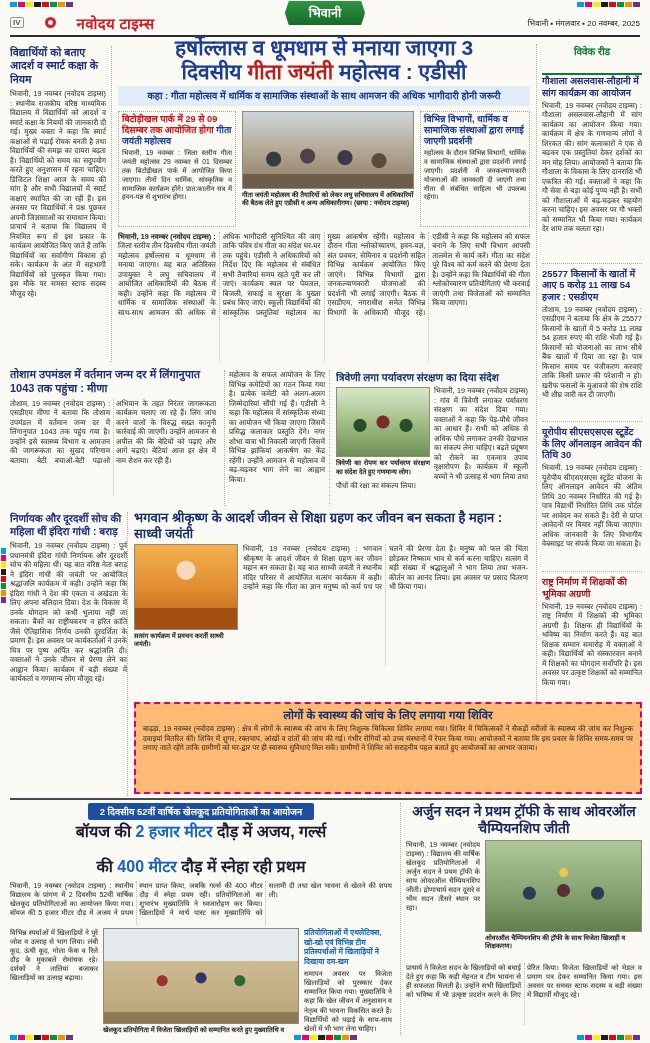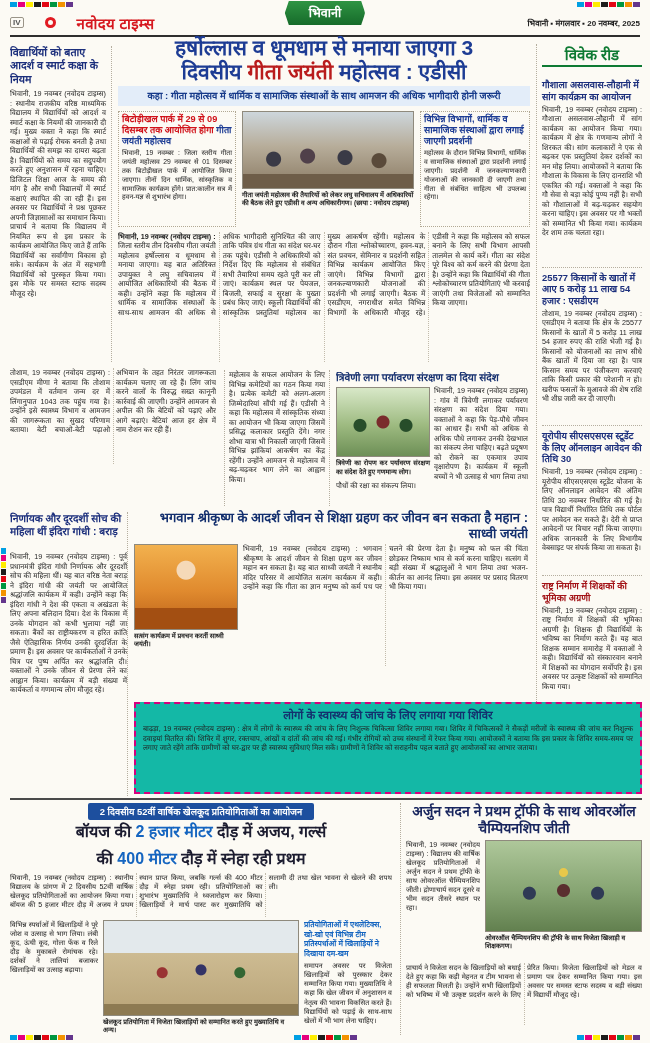--- a/index.html
+++ b/index.html
@@ -14,21 +14,21 @@
   .cluster .sq{display:block;width:7px;height:5px}
   .cluster.vert{flex-direction:column}
   .cluster.vert .sq{width:5px;height:6px}
   
   .header{top:10px;left:10px;right:10px;height:27px;display:flex;align-items:center;justify-content:space-between;border-bottom:2px solid #2e2e2e}
   .hleft{display:flex;align-items:center;gap:21px}
   .pagemark{font-size:8px;font-weight:bold;color:#555;border:1px solid #9a9488;padding:0 2px;border-radius:2px}
   .logo-ring{width:11px;height:11px;border:3px solid #e11b22;border-radius:50%}
   .masthead{font-size:15px;font-weight:800;color:#d6181f;letter-spacing:.3px}
   .ribbon{position:absolute;left:50%;top:1px;transform:translateX(-50%);background:linear-gradient(#2f9443,#166b2a);color:#fff;font-weight:bold;font-size:12.5px;padding:3px 24px 4px;clip-path:polygon(5% 0,95% 0,100% 50%,95% 100%,5% 100%,0 50%)}
-  .dateline{font-size:8px;color:#1a1a1a;font-weight:bold}
+  .dateline{font-size:8px;color:#1a1a1a;font-weight:normal}
   
   .b{font-size:7.2px;line-height:1.32;color:#1f1f1f}
   .cap{font-size:6.6px;font-weight:bold;line-height:1.25;color:#222;margin-top:2px}
   .dl{font-weight:bold}
   .dotR{border-right:1px dotted #b5ae9f}
   .dotL{border-left:1px dotted #b5ae9f}
   
   #left-article{left:10px;top:46px;width:102px;height:316px;padding-right:5px}
   #left-article h2{font-size:10.8px;line-height:1.25;color:#1c2f7c;margin-bottom:3px}
   
@@ -62,37 +62,37 @@
   #triveni h2{font-size:10.4px;color:#16306f;line-height:1.2;margin-bottom:2px}
   .t-photo{float:left;width:94px;margin:1px 4px 1px 0}
   .ph-plant{height:70px;background:linear-gradient(180deg,#d8e8c8 0%,#9dba80 55%,#6d8f56 100%);position:relative}
   .ph-plant:before{content:"";position:absolute;inset:0;background:
     radial-gradient(circle at 25% 55%, #274d2a 6px, transparent 7px),
     radial-gradient(circle at 50% 50%, #7a2c2c 6px, transparent 7px),
     radial-gradient(circle at 75% 55%, #274d2a 6px, transparent 7px)}
   
   #right-col{left:536px;top:44px;width:106px;height:658px;padding-left:5px}
   .sec{border-bottom:1px dotted #b5ae9f;padding-bottom:4px;margin-bottom:4px}
-  .kicker-green{color:#0e7a33;font-weight:800;font-size:15px;text-align:center;border-bottom:2px solid #0e7a33;padding-bottom:1px;margin-bottom:12px}
+  .kicker-green{color:#0e7a33;font-weight:800;font-size:10px;text-align:center;border-bottom:2px solid #0e7a33;padding-bottom:15px;margin-bottom:0}
   .rc-h{font-size:9.4px;font-weight:bold;color:#1c2f7c;line-height:1.25;margin-bottom:2px}
   .rc-h.red{color:#a31317}
   
   #indira{left:10px;top:512px;width:118px;height:284px}
-  #indira h2{font-size:10.4px;color:#1c2f7c;line-height:1.25;margin-bottom:14px}
+  #indira h2{font-size:10.4px;color:#1c2f7c;line-height:1.25;margin-bottom:3px}
   #sadhvi{left:134px;top:510px;width:394px;height:188px}
-  #sadhvi h2{font-size:13px;color:#132f6e;text-align:right;line-height:1.2;margin-bottom:3px}
+  #sadhvi h2{font-size:13px;color:#132f6e;text-align:left;line-height:1.2;margin-bottom:3px}
   .s-row{display:flex;gap:5px}
   .s-photo{width:104px}
   .ph-sadhvi{height:86px;background:linear-gradient(180deg,#f2b14e 0%,#e08a2e 55%,#b95f18 100%);position:relative}
   .ph-sadhvi:before{content:"";position:absolute;inset:0;background:
     radial-gradient(circle at 50% 30%, #f5d9b8 9px, transparent 10px),
     linear-gradient(0deg, #a34f12 25%, transparent 25%)}
   .s-body{flex:1;column-count:2;column-gap:7px;column-rule:1px dotted #c2bbab;height:122px;overflow:hidden}
   
-  #health{left:134px;top:702px;width:508px;height:92px;border:2px dashed #d6007e;background:#14b8a6;padding:3px 7px}
+  #health{left:134px;top:702px;width:508px;height:92px;border:2px dashed #d6007e;background:#fdba74;padding:3px 7px}
   #health h2{font-size:11.4px;color:#13306e;text-align:center;margin-bottom:2px}
   
   .sports-rule{left:10px;right:8px;top:798px;border-top:2px solid #4a4a4a;height:0}
   #sports-left{left:10px;top:803px;width:382px;height:232px}
   .sp-kicker{width:fit-content;margin:0 auto;background:#1d4f9e;color:#fff;font-size:9.4px;font-weight:bold;padding:2px 12px;border-radius:2px}
   .sp-h1{font-size:16px;font-weight:800;text-align:center;color:#1c1c30;line-height:1.18;margin-top:3px}
   .sp-h1 .blu{color:#1565c0}
   .sp-top{margin-top:4px;column-count:3;column-gap:6px;column-rule:1px dotted #c2bbab;font-size:7px;line-height:1.3;text-align:justify;height:44px;overflow:hidden}
   .sp-row{display:flex;gap:5px;margin-top:3px;height:130px}
   .sp-colL{width:88px;font-size:7px;line-height:1.3;text-align:justify;overflow:hidden}
@@ -200,20 +200,21 @@
         <div class="boxB-h">विभिन्न विभागों, धार्मिक व सामाजिक संस्थाओं द्वारा लगाई जाएगी प्रदर्शनी</div>
         <div class="boxbody">महोत्सव के दौरान विभिन्न विभागों, धार्मिक व सामाजिक संस्थाओं द्वारा प्रदर्शनी लगाई जाएगी। प्रदर्शनी में जनकल्याणकारी योजनाओं की जानकारी दी जाएगी तथा गीता से संबंधित साहित्य भी उपलब्ध रहेगा।</div>
       </div>
     </div>
     <div class="lead-body"><span class="dl">भिवानी, 19 नवम्बर (नवोदय टाइम्स) :</span> <span>जिला स्तरीय तीन दिवसीय गीता जयंती महोत्सव हर्षोल्लास व धूमधाम से मनाया जाएगा। यह बात अतिरिक्त उपायुक्त ने लघु सचिवालय में आयोजित अधिकारियों की बैठक में कही। उन्होंने कहा कि महोत्सव में धार्मिक व सामाजिक संस्थाओं के साथ-साथ आमजन की अधिक से अधिक भागीदारी सुनिश्चित की जाए ताकि पवित्र ग्रंथ गीता का संदेश घर-घर तक पहुंचे। एडीसी ने अधिकारियों को निर्देश दिए कि महोत्सव से संबंधित सभी तैयारियां समय रहते पूरी कर ली जाएं। कार्यक्रम स्थल पर पेयजल, बिजली, सफाई व सुरक्षा के पुख्ता प्रबंध किए जाएं। स्कूली विद्यार्थियों की सांस्कृतिक प्रस्तुतियां महोत्सव का मुख्य आकर्षण रहेंगी। महोत्सव के दौरान गीता श्लोकोच्चारण, हवन-यज्ञ, संत प्रवचन, सेमिनार व प्रदर्शनी सहित विभिन्न कार्यक्रम आयोजित किए जाएंगे। विभिन्न विभागों द्वारा जनकल्याणकारी योजनाओं की प्रदर्शनी भी लगाई जाएगी। बैठक में एसडीएम, नगराधीश समेत विभिन्न विभागों के अधिकारी मौजूद रहे। एडीसी ने कहा कि महोत्सव को सफल बनाने के लिए सभी विभाग आपसी तालमेल से कार्य करें। गीता का संदेश पूरे विश्व को कर्म करने की प्रेरणा देता है। उन्होंने कहा कि विद्यार्थियों की गीता श्लोकोच्चारण प्रतियोगिताएं भी करवाई जाएंगी तथा विजेताओं को सम्मानित किया जाएगा।</span></div>
   </div>
 
   <div id="lead-more" class="abs dotL dotR clip b jt">महोत्सव के सफल आयोजन के लिए विभिन्न कमेटियों का गठन किया गया है। प्रत्येक कमेटी को अलग-अलग जिम्मेदारियां सौंपी गई हैं। एडीसी ने कहा कि महोत्सव में सांस्कृतिक संध्या का आयोजन भी किया जाएगा जिसमें प्रसिद्ध कलाकार प्रस्तुति देंगे। नगर शोभा यात्रा भी निकाली जाएगी जिसमें विभिन्न झांकियां आकर्षण का केंद्र रहेंगी। उन्होंने आमजन से महोत्सव में बढ़-चढ़कर भाग लेने का आह्वान किया।</div>
 
   <div id="tosham" class="abs clip">
+    <h2>तोशाम उपमंडल में वर्तमान जन्म दर में लिंगानुपात 1043 तक पहुंचा : मीणा</h2>
     <div class="b jt cols2" style="height:96px;overflow:hidden">तोशाम, 19 नवम्बर (नवोदय टाइम्स) : एसडीएम मीणा ने बताया कि तोशाम उपमंडल में वर्तमान जन्म दर में लिंगानुपात 1043 तक पहुंच गया है। उन्होंने इसे स्वास्थ्य विभाग व आमजन की जागरूकता का सुखद परिणाम बताया। बेटी बचाओ-बेटी पढ़ाओ अभियान के तहत निरंतर जागरूकता कार्यक्रम चलाए जा रहे हैं। लिंग जांच करने वालों के विरुद्ध सख्त कानूनी कार्रवाई की जाएगी। उन्होंने आमजन से अपील की कि बेटियों को पढ़ाएं और आगे बढ़ाएं। बेटियां आज हर क्षेत्र में नाम रोशन कर रही हैं।</div>
   </div>
 
   <div id="triveni" class="abs clip">
     <h2>त्रिवेणी लगा पर्यावरण संरक्षण का दिया संदेश</h2>
     <div class="b jt">
       <span class="t-photo">
         <span class="photo ph-plant" style="display:block"></span>
         <span class="cap" style="display:block">त्रिवेणी का रोपण कर पर्यावरण संरक्षण का संदेश देते हुए गणमान्य लोग।</span>
       </span>
@@ -260,21 +261,21 @@
   <div id="health" class="abs clip">
     <h2>लोगों के स्वास्थ्य की जांच के लिए लगाया गया शिविर</h2>
     <div class="b jt">बाढ़ड़ा, 19 नवम्बर (नवोदय टाइम्स) : क्षेत्र में लोगों के स्वास्थ्य की जांच के लिए निशुल्क चिकित्सा शिविर लगाया गया। शिविर में चिकित्सकों ने सैकड़ों मरीजों के स्वास्थ्य की जांच कर निशुल्क दवाइयां वितरित कीं। शिविर में शुगर, रक्तचाप, आंखों व दांतों की जांच की गई। गंभीर रोगियों को उच्च संस्थानों में रेफर किया गया। आयोजकों ने बताया कि इस प्रकार के शिविर समय-समय पर लगाए जाते रहेंगे ताकि ग्रामीणों को घर-द्वार पर ही स्वास्थ्य सुविधाएं मिल सकें। ग्रामीणों ने शिविर को सराहनीय पहल बताते हुए आयोजकों का आभार जताया।</div>
   </div>
 
   <div class="sports-rule abs"></div>
 
   <div id="sports-left" class="abs clip">
     <div class="sp-kicker">2 दिवसीय 52वीं वार्षिक खेलकूद प्रतियोगिताओं का आयोजन</div>
     <div class="sp-h1"><span>बॉयज की </span><span class="blu">2 हजार मीटर</span><span> दौड़ में अजय, गर्ल्स</span></div>
-    <div class="sp-h1" style="margin-top:8px"><span>की </span><span class="blu">400 मीटर</span><span> दौड़ में स्नेहा रही प्रथम</span></div>
+    <div class="sp-h1" style="margin-top:16px"><span>की </span><span class="blu">400 मीटर</span><span> दौड़ में स्नेहा रही प्रथम</span></div>
     <div class="sp-top">भिवानी, 19 नवम्बर (नवोदय टाइम्स) : स्थानीय विद्यालय के प्रांगण में 2 दिवसीय 52वीं वार्षिक खेलकूद प्रतियोगिताओं का आयोजन किया गया। बॉयज की 5 हजार मीटर दौड़ में अजय ने प्रथम स्थान प्राप्त किया, जबकि गर्ल्स की 400 मीटर दौड़ में स्नेहा प्रथम रही। प्रतियोगिताओं का शुभारंभ मुख्यातिथि ने ध्वजारोहण कर किया। खिलाड़ियों ने मार्च पास्ट कर मुख्यातिथि को सलामी दी तथा खेल भावना से खेलने की शपथ ली।</div>
     <div class="sp-row">
       <div class="sp-colL">विभिन्न स्पर्धाओं में खिलाड़ियों ने पूरे जोश व उत्साह से भाग लिया। लंबी कूद, ऊंची कूद, गोला फेंक व रिले दौड़ के मुकाबले रोमांचक रहे। दर्शकों ने तालियां बजाकर खिलाड़ियों का उत्साह बढ़ाया।</div>
       <div class="sp-photo-wrap">
         <div class="photo ph-sports"></div>
         <div class="cap">खेलकूद प्रतियोगिता में विजेता खिलाड़ियों को सम्मानित करते हुए मुख्यातिथि व अन्य।</div>
       </div>
       <div class="sp-colR">
         <div class="sp-highlight">प्रतियोगिताओं में एथलेटिक्स, खो-खो एवं विभिन्न टीम प्रतिस्पर्धाओं में खिलाड़ियों ने दिखाया दम-खम</div>
         <span>समापन अवसर पर विजेता खिलाड़ियों को पुरस्कार देकर सम्मानित किया गया। मुख्यातिथि ने कहा कि खेल जीवन में अनुशासन व नेतृत्व की भावना विकसित करते हैं। विद्यार्थियों को पढ़ाई के साथ-साथ खेलों में भी भाग लेना चाहिए।</span>

